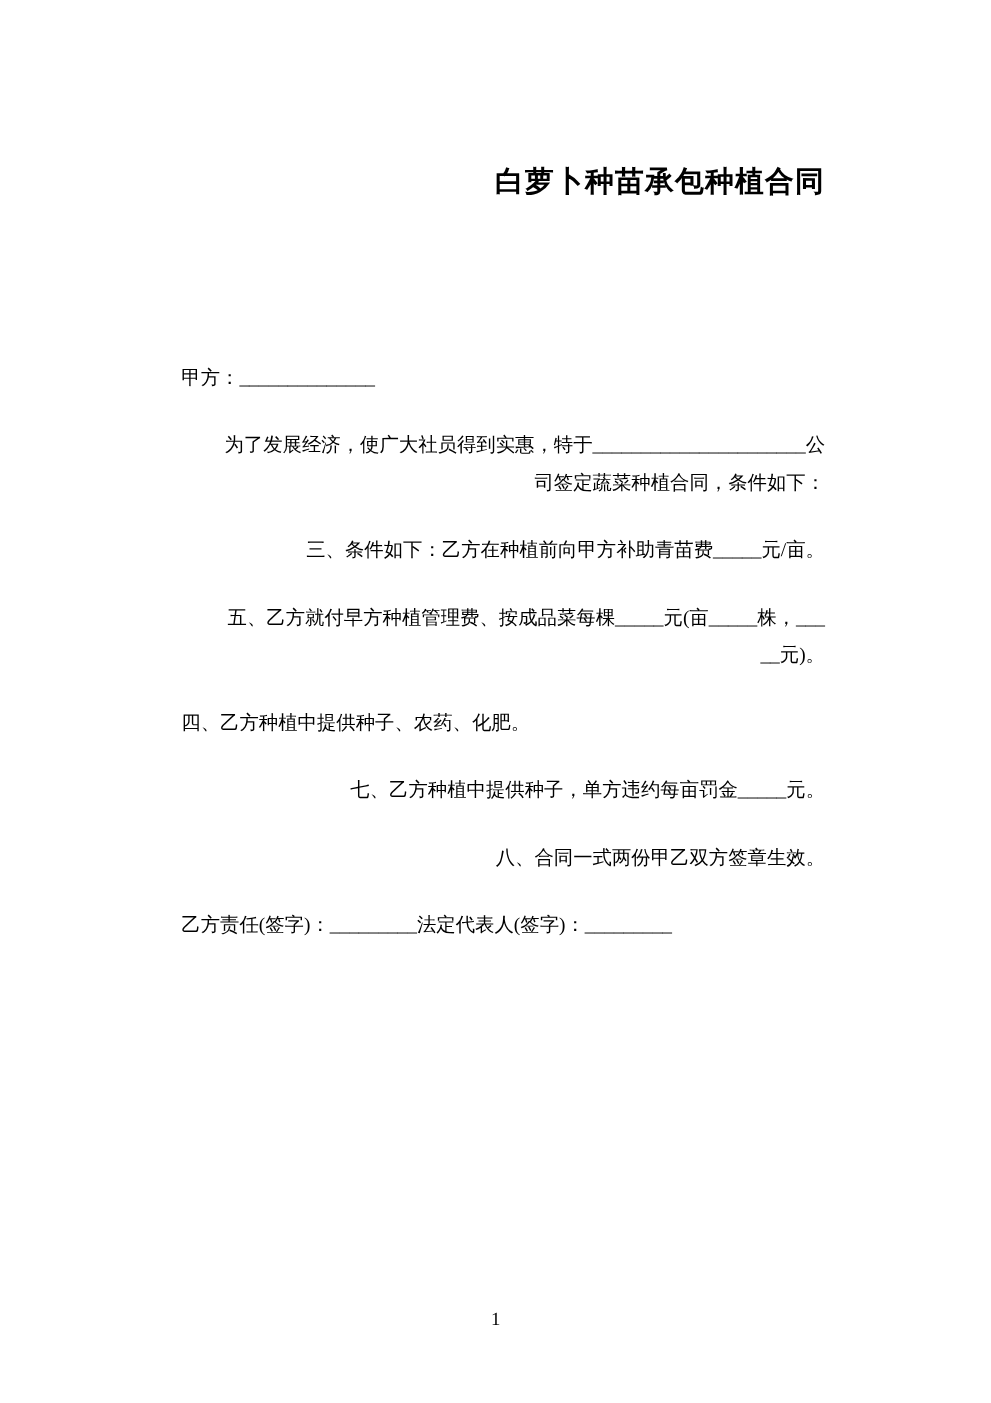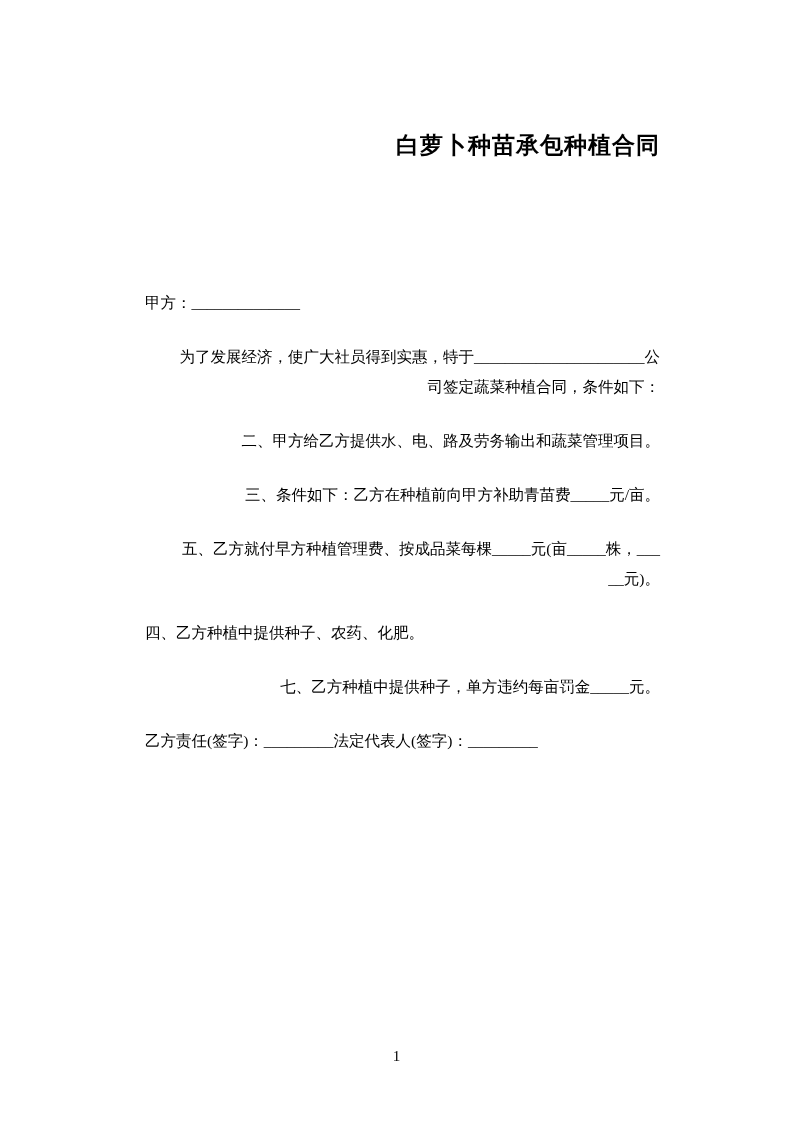--- a/index.html
+++ b/index.html
@@ -56,30 +56,30 @@
 <div class="page">
 
   <h1 class="doc-title">白萝卜种苗承包种植合同</h1>
 
   <p class="doc-par">甲方：______________</p>
 
 
   <p class="doc-par indent">为了发展经济，使广大社员得到实惠，特于______________________公司签定蔬菜种植合同，条件如下：</p>
 
 
-  <p class="doc-par indent">二、甲方给乙方提供水、电、路及劳务输出和蔬菜管理项目。</p>
 
   <p class="doc-par indent">三、条件如下：乙方在种植前向甲方补助青苗费_____元/亩。</p>
 
   <p class="doc-par indent">五、乙方就付早方种植管理费、按成品菜每棵_____元(亩_____株，_____元)。</p>
 
   <p class="doc-par">四、乙方种植中提供种子、农药、化肥。</p>
 
 
   <p class="doc-par indent">七、乙方种植中提供种子，单方违约每亩罚金_____元。</p>
 
+  <p class="doc-par indent">八、合同一式两份甲乙双方签章生效。</p>
 
 
   <p class="doc-par">乙方责任(签字)：_________法定代表人(签字)：_________</p>
 
   <div class="page-footer">1</div>
 
 </div>
 
 </body></html>

